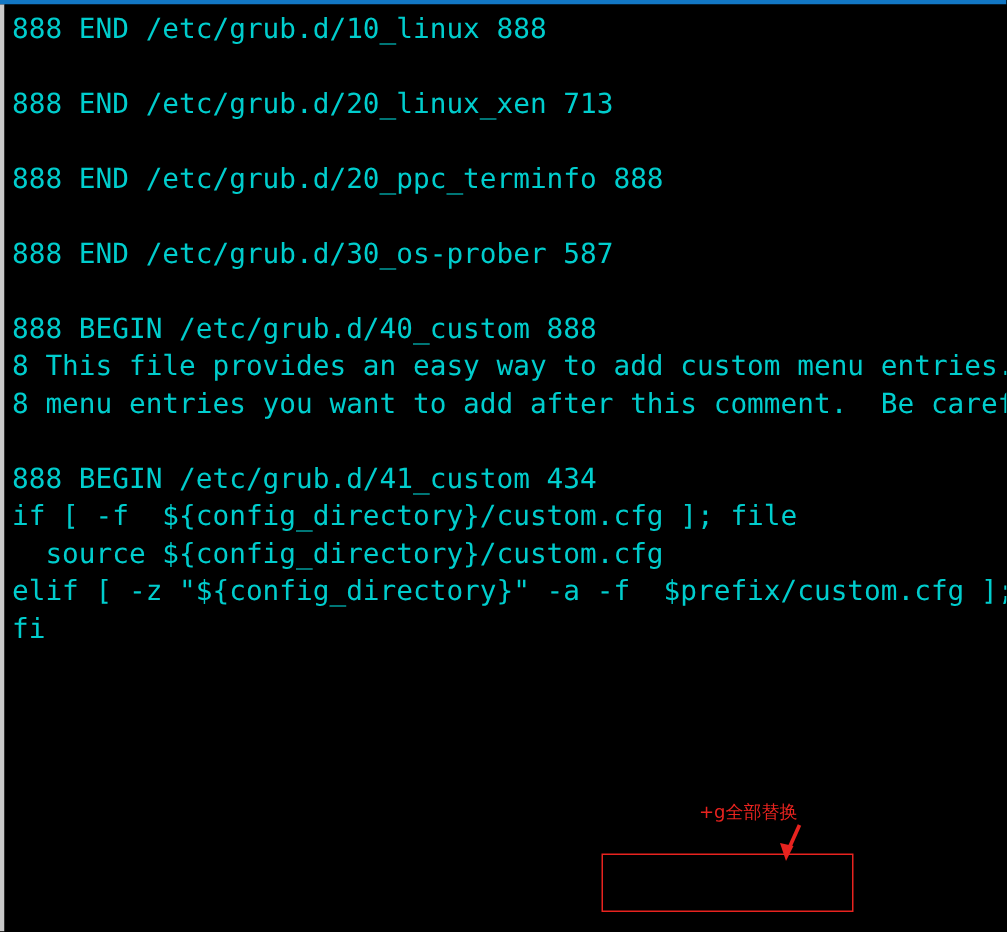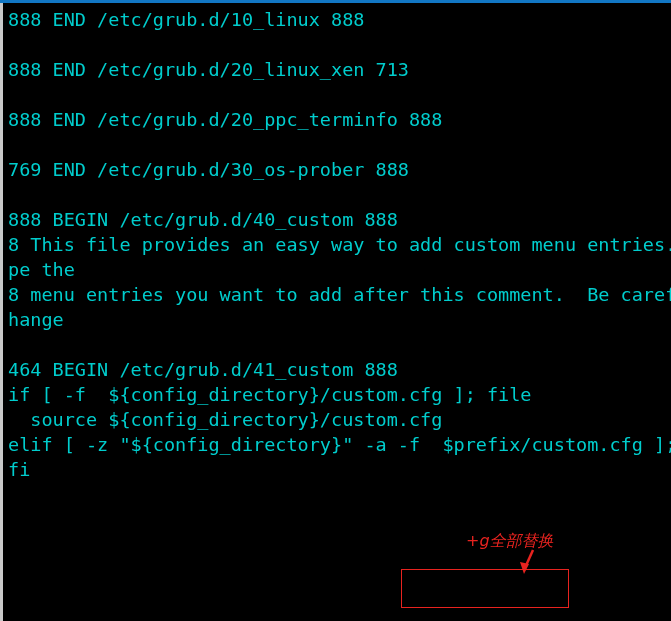--- a/index.html
+++ b/index.html
@@ -53,25 +53,24 @@
     position: absolute;
     left: 401px; top: 569px;
     width: 168px; height: 39px;
     border: 1.5px solid #e8231f;
     pointer-events: none;
   }
   #annotation-label {
     position: absolute;
     left: 466px; top: 531px;
     font-family: "DejaVu Sans", "Liberation Sans", sans-serif;
-    font-size: 16px;
+    font-size: 12px;
     color: #e8231f;
     white-space: nowrap;
     line-height: 20px;
-    font-style: italic;
   }
   #annotation-arrow {
     position: absolute;
     left: 505px; top: 548px;
     width: 45px; height: 30px;
     pointer-events: none;
   }
 </style>
 </head>
 <body>
@@ -82,29 +81,27 @@
   <div id="left-border-strip"></div>
 
   <div id="terminal-body">
 
     <div class="term-line">888 END /etc/grub.d/10_linux 888</div>
     <div class="term-line blank"></div>
     <div class="term-line">888 END /etc/grub.d/20_linux_xen 713</div>
     <div class="term-line blank"></div>
     <div class="term-line">888 END /etc/grub.d/20_ppc_terminfo 888</div>
     <div class="term-line blank"></div>
-    <div class="term-line">769 END /etc/grub.d/30_os-prober 888</div>
+    <div class="term-line">888 END /etc/grub.d/30_os-prober 587</div>
     <div class="term-line blank"></div>
     <div class="term-line">888 BEGIN /etc/grub.d/40_custom 888</div>
     <div class="term-line">8 This file provides an easy way to add custom menu entries.</div>
-    <div class="term-line">pe the</div>
     <div class="term-line">8 menu entries you want to add after this comment.  Be careful</div>
-    <div class="term-line">hange</div>
     <div class="term-line blank"></div>
-    <div class="term-line">464 BEGIN /etc/grub.d/41_custom 888</div>
+    <div class="term-line">888 BEGIN /etc/grub.d/41_custom 434</div>
     <div class="term-line">if [ -f  ${config_directory}/custom.cfg ]; file</div>
     <div class="term-line">  source ${config_directory}/custom.cfg</div>
     <div class="term-line">elif [ -z "${config_directory}" -a -f  $prefix/custom.cfg ];</div>
     <div class="term-line">fi</div>
 
   </div>
 
   <div id="annotation-box"></div>
 
   <div id="annotation-label">+g全部替换</div>

